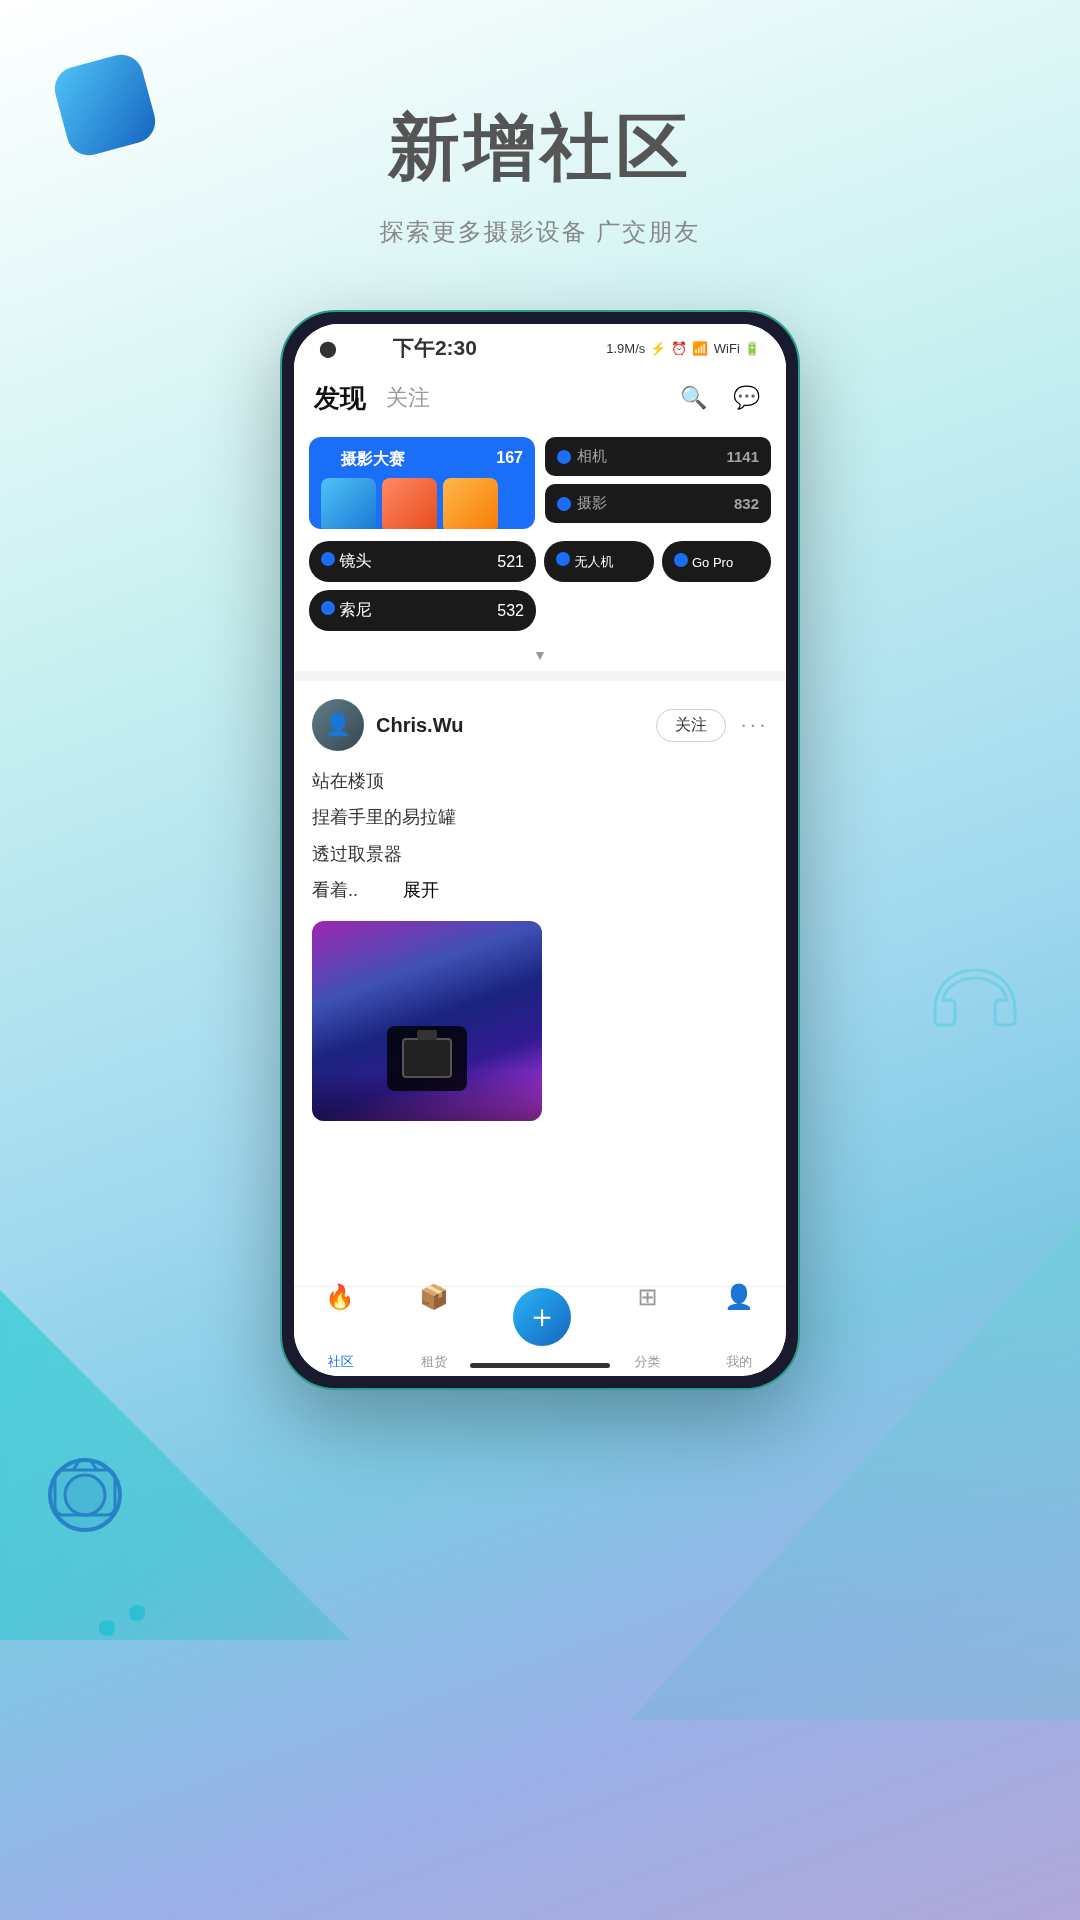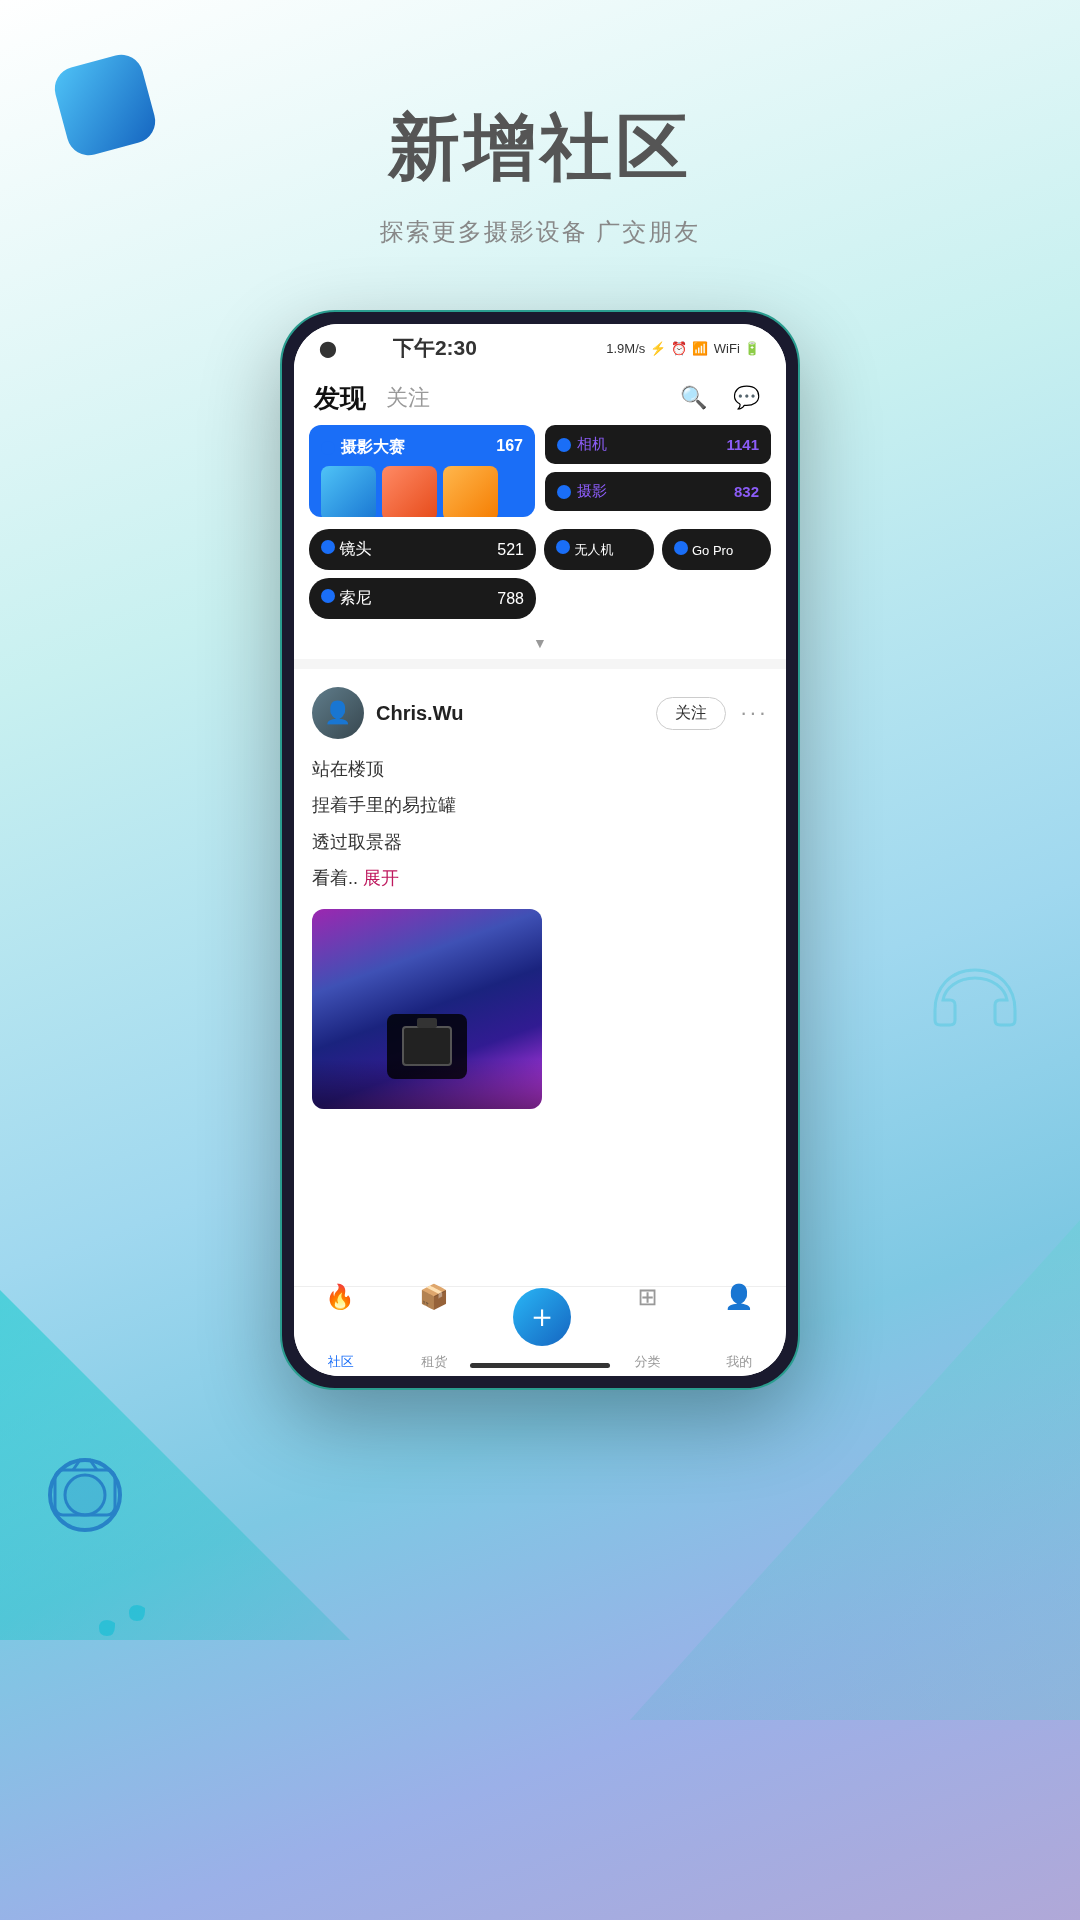--- a/index.html
+++ b/index.html
@@ -128,21 +128,21 @@
     }
     .status-left { display: flex; align-items: center; gap: 8px; }
     .status-time { font-size: 21px; font-weight: 700; margin-left: 48px; }
     .status-right { display: flex; align-items: center; gap: 5px; font-size: 13px; }
 
     
     .app-header {
       display: flex;
       align-items: center;
       justify-content: space-between;
-      padding: 12px 20px 8px;
+      padding: 12px 20px 20px;
       background: #fff;
       gap: 18px;
     }
     .header-tabs { display: flex; align-items: center; gap: 20px; }
     .tab-active {
       font-size: 26px;
       font-weight: 800;
       color: #111;
     }
     .tab-inactive {
@@ -206,21 +206,21 @@
     }
     .topic-img-1 { background: linear-gradient(135deg, #4fc3f7, #1976d2); }
     .topic-img-2 { background: linear-gradient(135deg, #ff8a65, #e64a19); }
     .topic-img-3 { background: linear-gradient(135deg, #ffb74d, #f57c00); }
 
     .right-topics { display: flex; flex-direction: column; gap: 8px; }
     .topic-card-small {
       background: #1a1a1a;
       border-radius: 10px;
       padding: 10px 12px;
-      color: #8b5cf6;
+      color: #a3a3a3;
       display: flex;
       align-items: center;
       justify-content: space-between;
     }
     .topic-card-small .topic-label {
       display: flex;
       align-items: center;
       gap: 6px;
       font-size: 15px;
     }
@@ -319,22 +319,23 @@
       letter-spacing: 2px;
     }
 
     .post-text {
       font-size: 18px;
       line-height: 1.8;
       color: #333;
       margin-bottom: 4px;
     }
     .post-expand {
-      color: #be185d;
+      color: #000000;
       font-size: 18px;
+      margin-left: 40px;
     }
 
     
     .post-image {
       width: 230px;
       height: 200px;
       border-radius: 12px;
       margin-top: 14px;
       background: linear-gradient(160deg, #9c27b0 0%, #3f51b5 30%, #1a237e 50%, #311b92 70%, #e040fb 100%);
       overflow: hidden;
@@ -518,21 +519,21 @@
       </div>
     </div>
 
     <div style="display:grid; grid-template-columns:1fr 1fr; gap:8px; padding:8px 15px; background:#fff;">
 
       <div class="topic-card-outline">
         <div class="topic-label">
           <span class="topic-dot"></span>
           <span>索尼</span>
         </div>
-        <span class="topic-count">788</span>
+        <span class="topic-count">532</span>
       </div>
     </div>
 
     <div class="show-more">▼</div>
 
     <div class="section-divider"></div>
 
     <div class="post-card">
       <div class="post-header">
         <div class="post-user">

